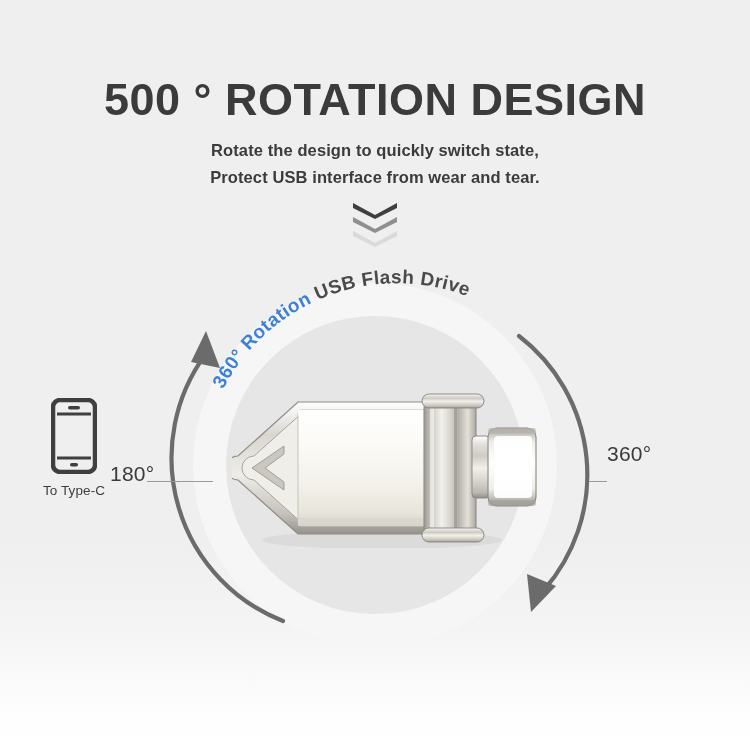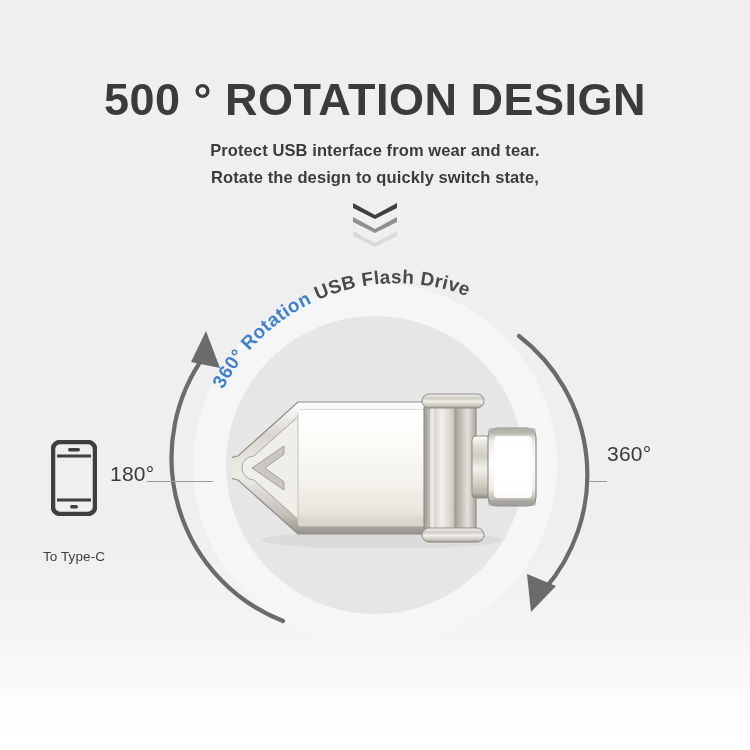--- a/index.html
+++ b/index.html
@@ -74,21 +74,21 @@
 
   
   #product {
     position:absolute;
     left:232px; top:388px;
     width:306px; height:160px;
   }
 
   
   .side { position:absolute; display:flex; flex-direction:column; align-items:center; }
-  #side-left  { left:30px;  top:440px; width:88px;gap:24px; }
+  #side-left  { left:30px;  top:398px; width:88px; }
   #side-right { left:640px; top:440px; width:92px; }
   .side-caption {
     margin-top:9px;
     font-size:13.5px;
     color:#3f3f3f;
     white-space:nowrap;
     letter-spacing:0.1px;
   }
 
   .deg-label {
@@ -110,22 +110,22 @@
   #lead-right { left:589px; top:481px; width:18px; }
 </style>
 </head>
 <body>
 
 <div id="page">
 
   <div id="header">
     <div id="title">500 ° ROTATION DESIGN</div>
     <div id="subtitle">
+      <div>Rotate the design to quickly switch state,</div>
       <div>Protect USB interface from wear and tear.</div>
-      <div>Rotate the design to quickly switch state,</div>
     </div>
   </div>
 
   <div id="chevrons">
     <svg class="chev" width="44" height="16" viewBox="0 0 44 16">
       <polygon points="0,0 22,12 44,0 44,5 22,16 0,5" fill="#3f3f3f"></polygon>
     </svg>
     <svg class="chev" width="44" height="16" viewBox="0 0 44 16">
       <polygon points="0,0 22,12 44,0 44,5 22,16 0,5" fill="#8f8f8f"></polygon>
     </svg>

